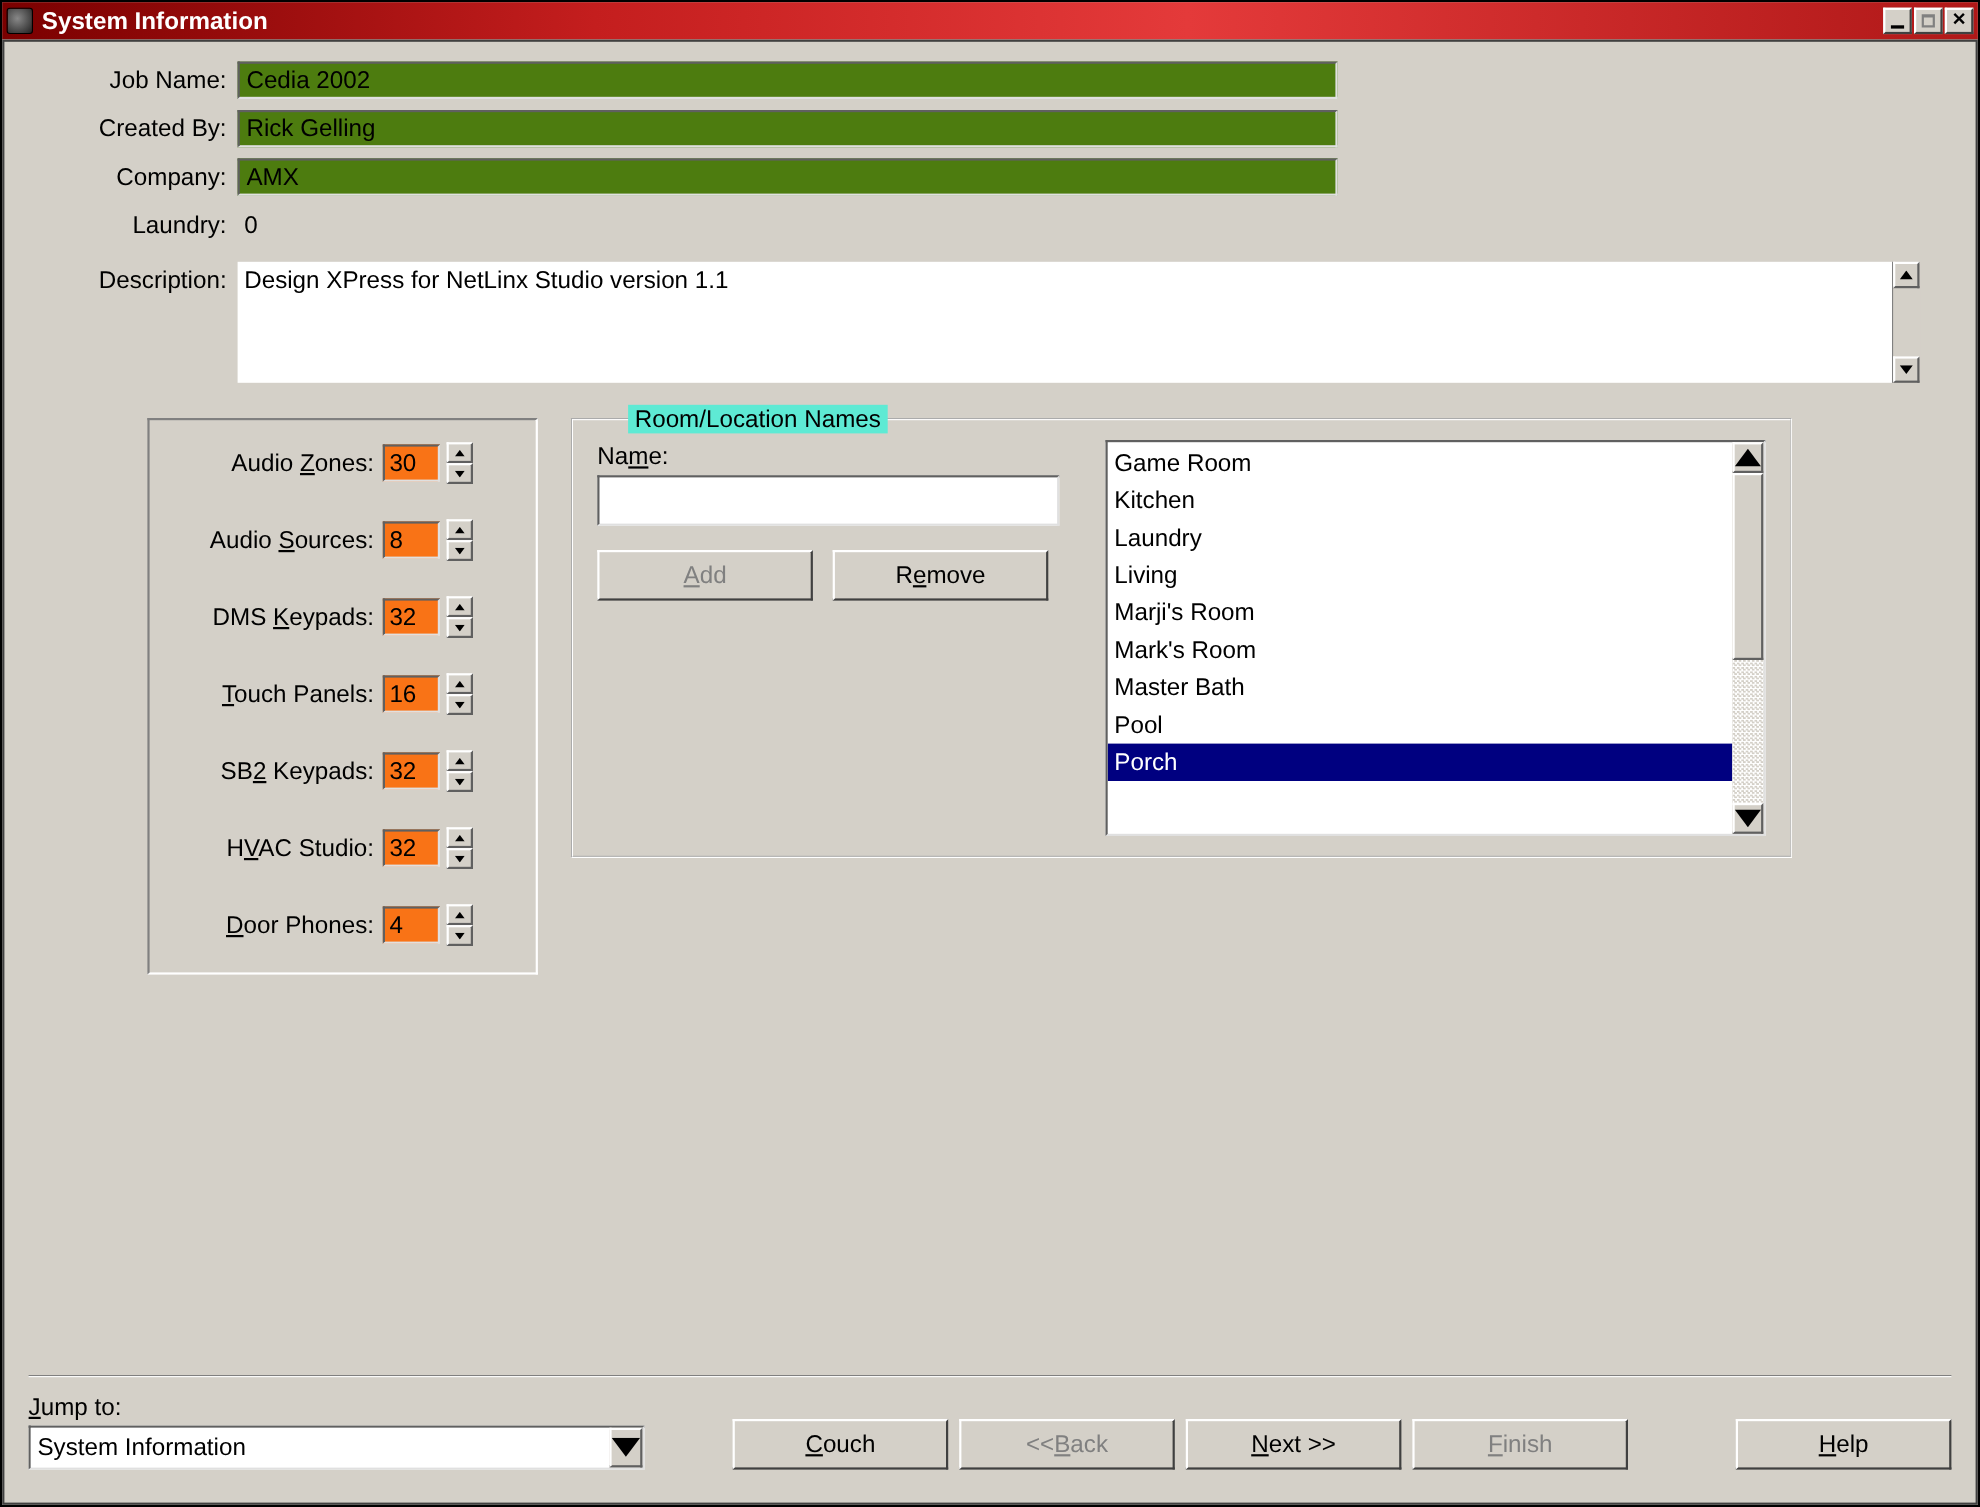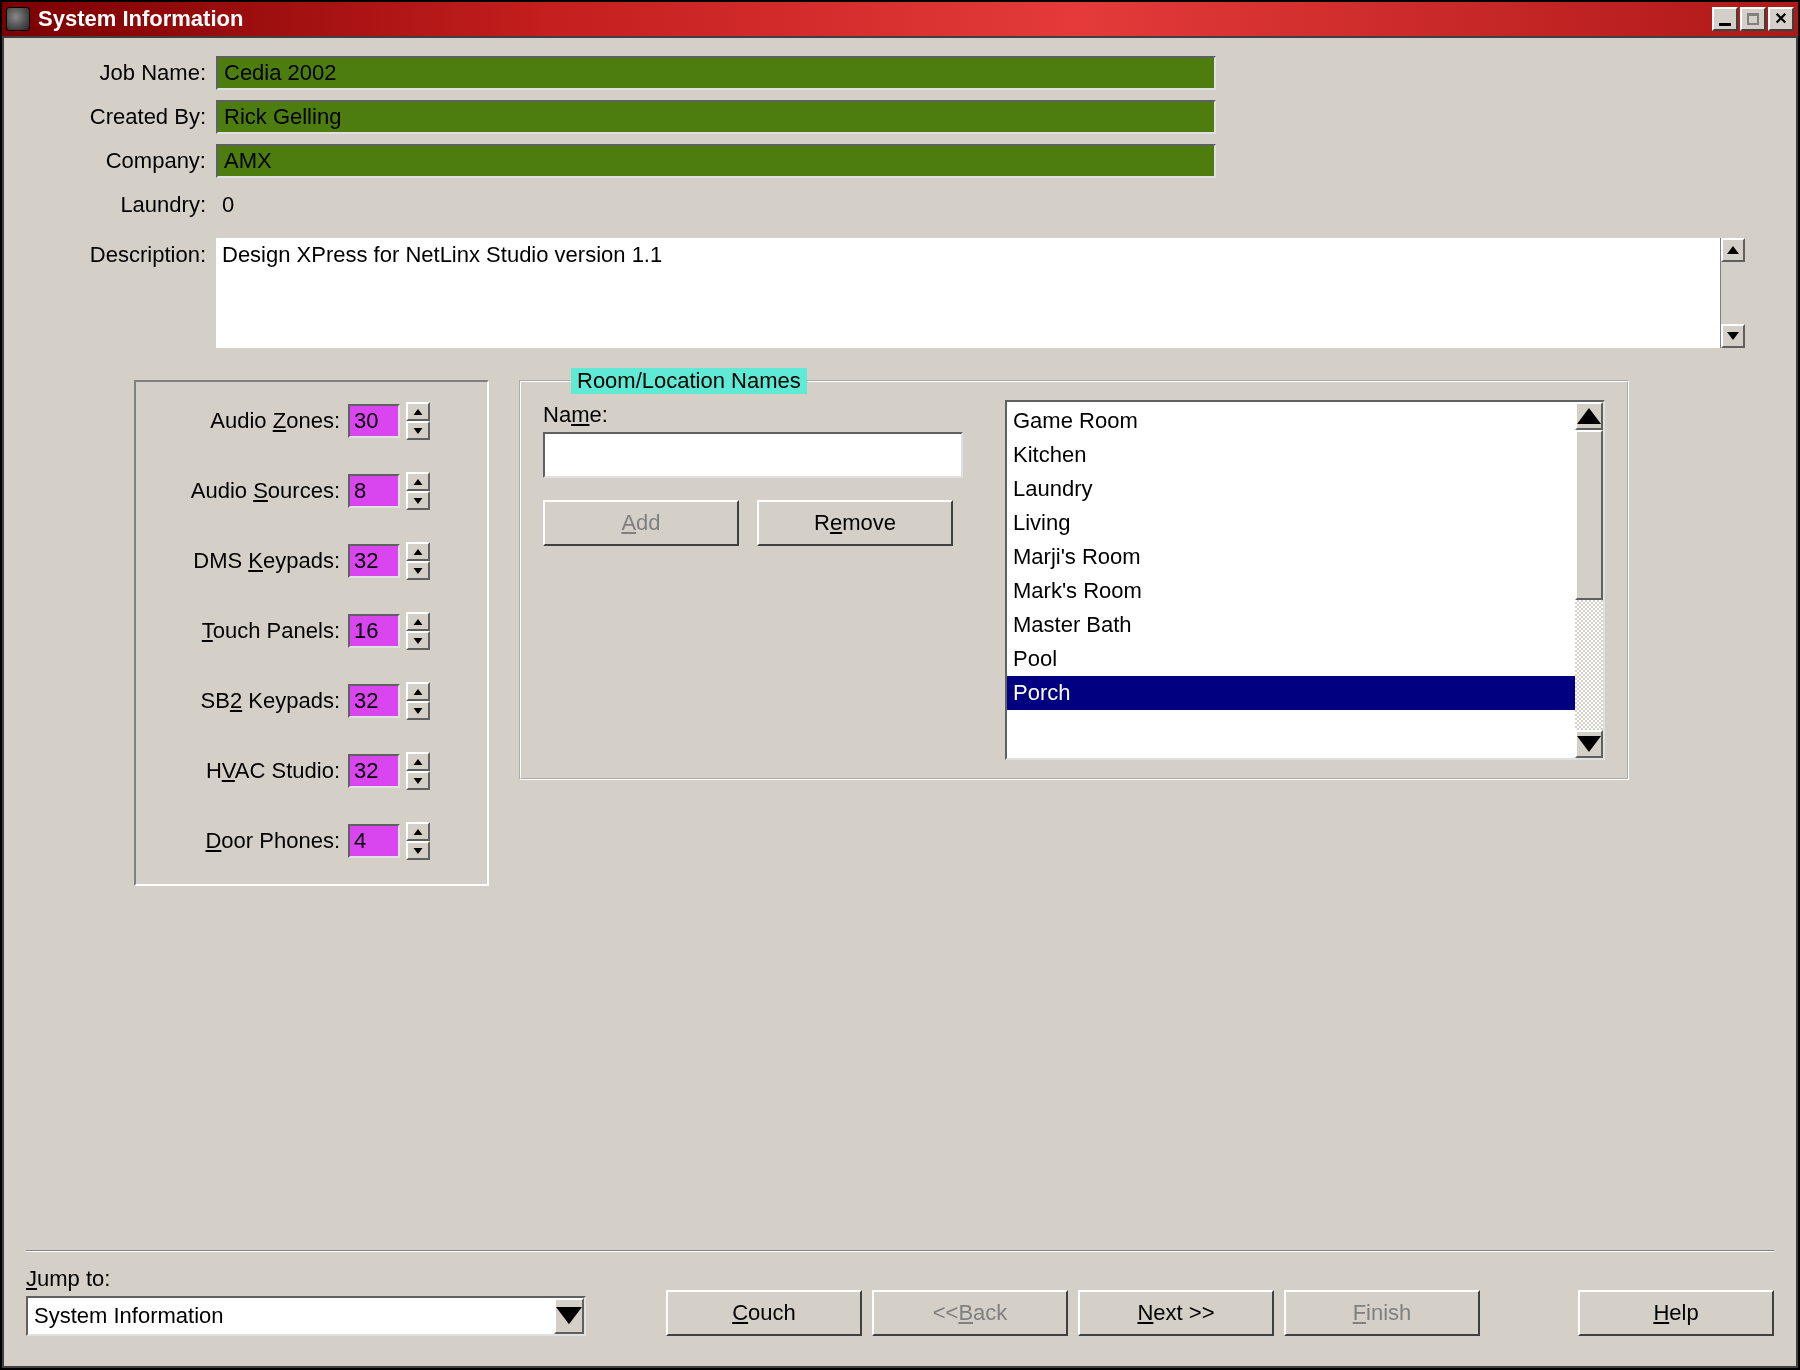--- a/index.html
+++ b/index.html
@@ -158,21 +158,21 @@
   .spin-row:last-child { margin-bottom: 0; }
   .spin-row .slbl {
     width: 198px;
     text-align: right;
     padding-right: 8px;
   }
   .spin-input {
     width: 52px; height: 34px;
     font-family: inherit; font-size: 22px;
     padding: 2px 4px;
-    background: #d946ef;
+    background: #f97316;
     border: 2px solid;
     border-color: #606060 #E0E0E0 #E0E0E0 #606060;
     text-align: left;
   }
   .spinner {
     display: flex; flex-direction: column;
     margin-left: 6px;
   }
   .spinner .sp-btn {
     width: 24px; height: 19px;

